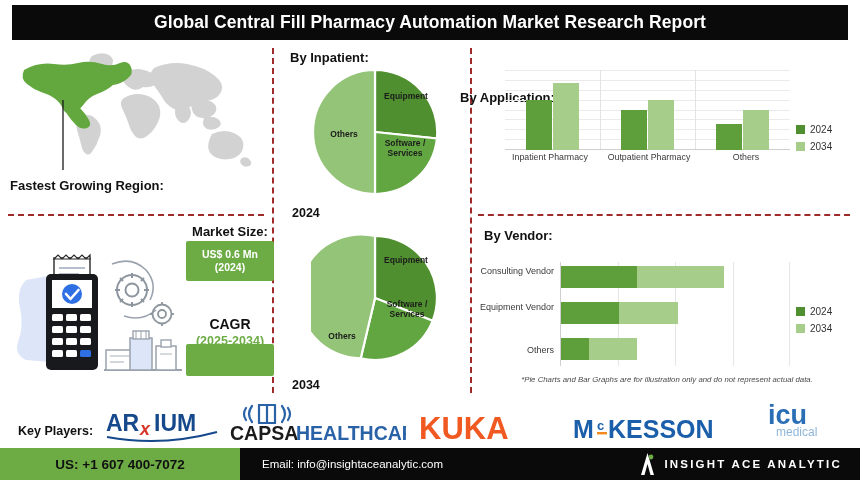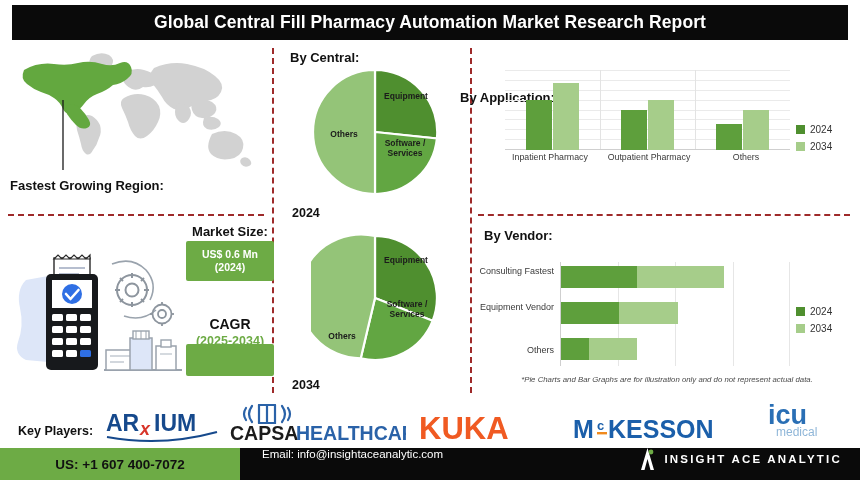--- a/index.html
+++ b/index.html
@@ -155,21 +155,21 @@
 
   
   .footer { position: absolute; left: 0; top: 448px; width: 860px; height: 32px; }
   .footer .green {
     position: absolute; left: 0; top: 0; width: 240px; height: 32px;
     background: #6dab45; display: flex; align-items: center; justify-content: center;
   }
   .footer .green span { font-size: 13.5px; font-weight: bold; color: #111; }
   .footer .black {
     position: absolute; left: 240px; top: 0; width: 620px; height: 32px;
-    background: #0a0a0a; display: flex; 
+    background: #0a0a0a; display: flex; align-items: center;
   }
   .footer .email { margin-left: 22px; font-size: 11.5px; color: #fff; }
   .footer .brand {
     position: absolute; right: 18px; display: flex; align-items: center; gap: 9px;
   }
   .footer .brand-text {
     font-size: 11.5px; font-weight: bold; color: #fff; letter-spacing: 2.2px;
   }
 </style>
 </head>
@@ -296,21 +296,21 @@
   <div class="ms-box">
     <span>US$ 0.6 Mn</span>
     <span>(2024)</span>
   </div>
   <div class="cagr-title">CAGR</div>
   <div class="cagr-years">(2025-2034)</div>
   <div class="cagr-box">
     <span></span>
   </div>
 
-  <div class="sec-head" style="left:290px; top:50px;">By Central:</div>
+  <div class="sec-head" style="left:290px; top:50px;">By Inpatient:</div>
 
   <div class="pie" style="left:311px; top:68px; width:128px; height:128px;">
     <svg viewBox="0 0 128 128" xmlns="http://www.w3.org/2000/svg">
 
       <path d="M64 64 L64 2 A62 62 0 0 1 125.9 70.5 Z" fill="#4f8f2f" stroke="#ffffff" stroke-width="2.2"></path>
 
       <path d="M64 64 L125.9 70.5 A62 62 0 0 1 64 126 Z" fill="#62a642" stroke="#ffffff" stroke-width="2.2"></path>
 
       <path d="M64 64 L64 126 A62 62 0 0 1 64 2 Z" fill="#94c478" stroke="#ffffff" stroke-width="2.2"></path>
     </svg>
@@ -392,21 +392,21 @@
     </div>
     <div class="hrow" style="top:40px; width:100%;">
       <div class="hseg y24" style="width:25%;"></div>
       <div class="hseg y34" style="width:26%;"></div>
     </div>
     <div class="hrow" style="top:76px; width:100%;">
       <div class="hseg y24" style="width:12%;"></div>
       <div class="hseg y34" style="width:21%;"></div>
     </div>
   </div>
-  <div class="hcat" style="left:476px; top:266px;">Consulting Fastest</div>
+  <div class="hcat" style="left:476px; top:266px;">Consulting Vendor</div>
   <div class="hcat" style="left:476px; top:302px;">Equipment Vendor</div>
   <div class="hcat" style="left:476px; top:345px;">Others</div>
 
   <div class="legend" style="left:796px; top:306px;">
     <div class="lrow">
       <span class="sw y24"></span>
       <span class="ltx">2024</span>
     </div>
     <div class="lrow">
       <span class="sw y34"></span>

